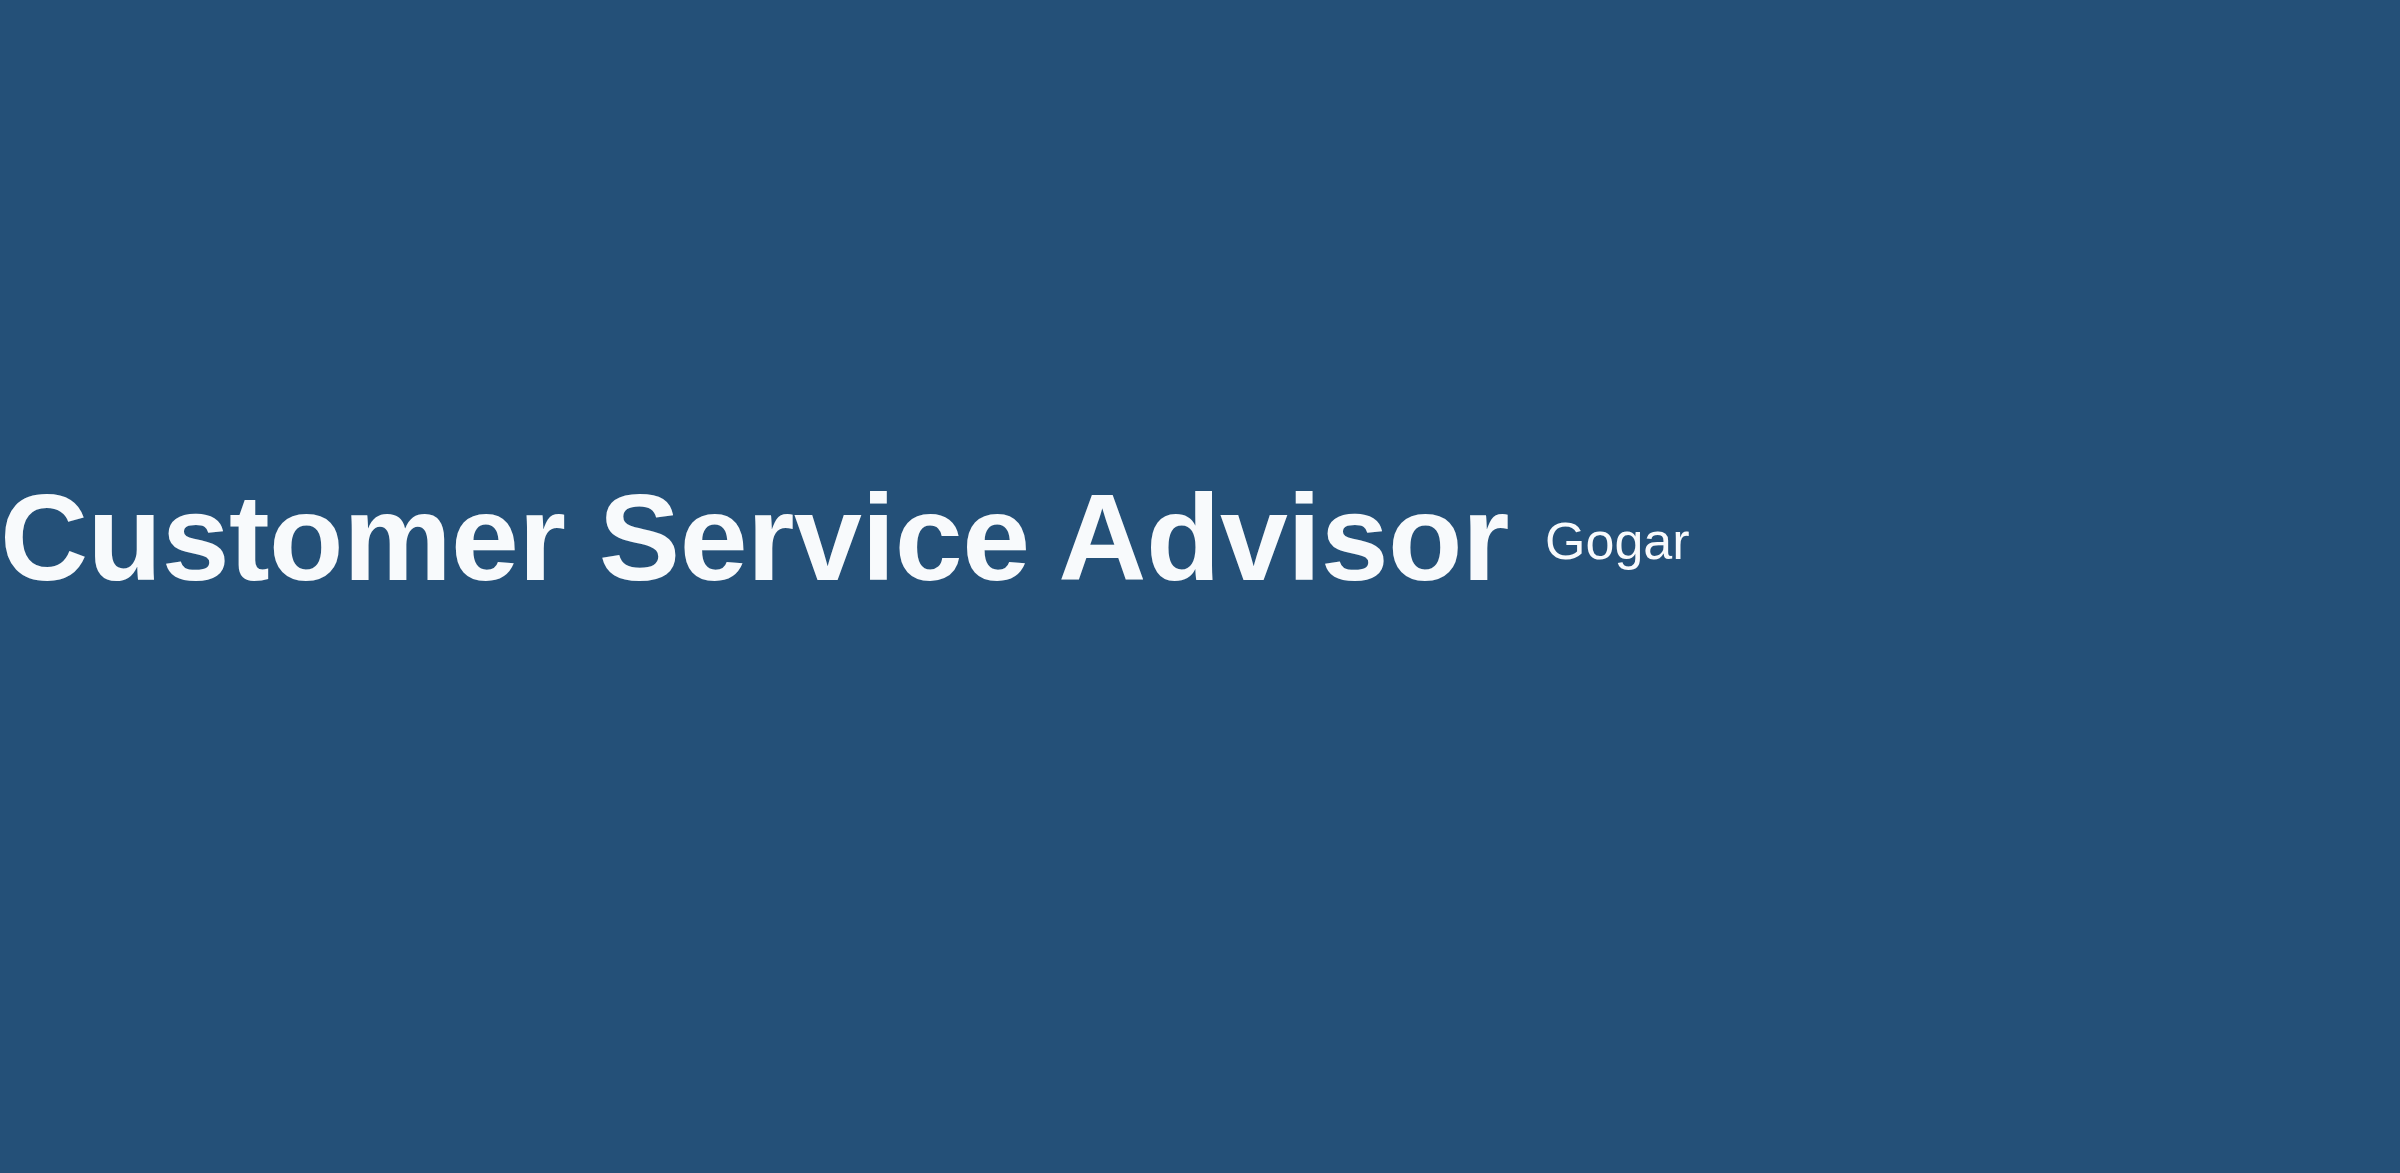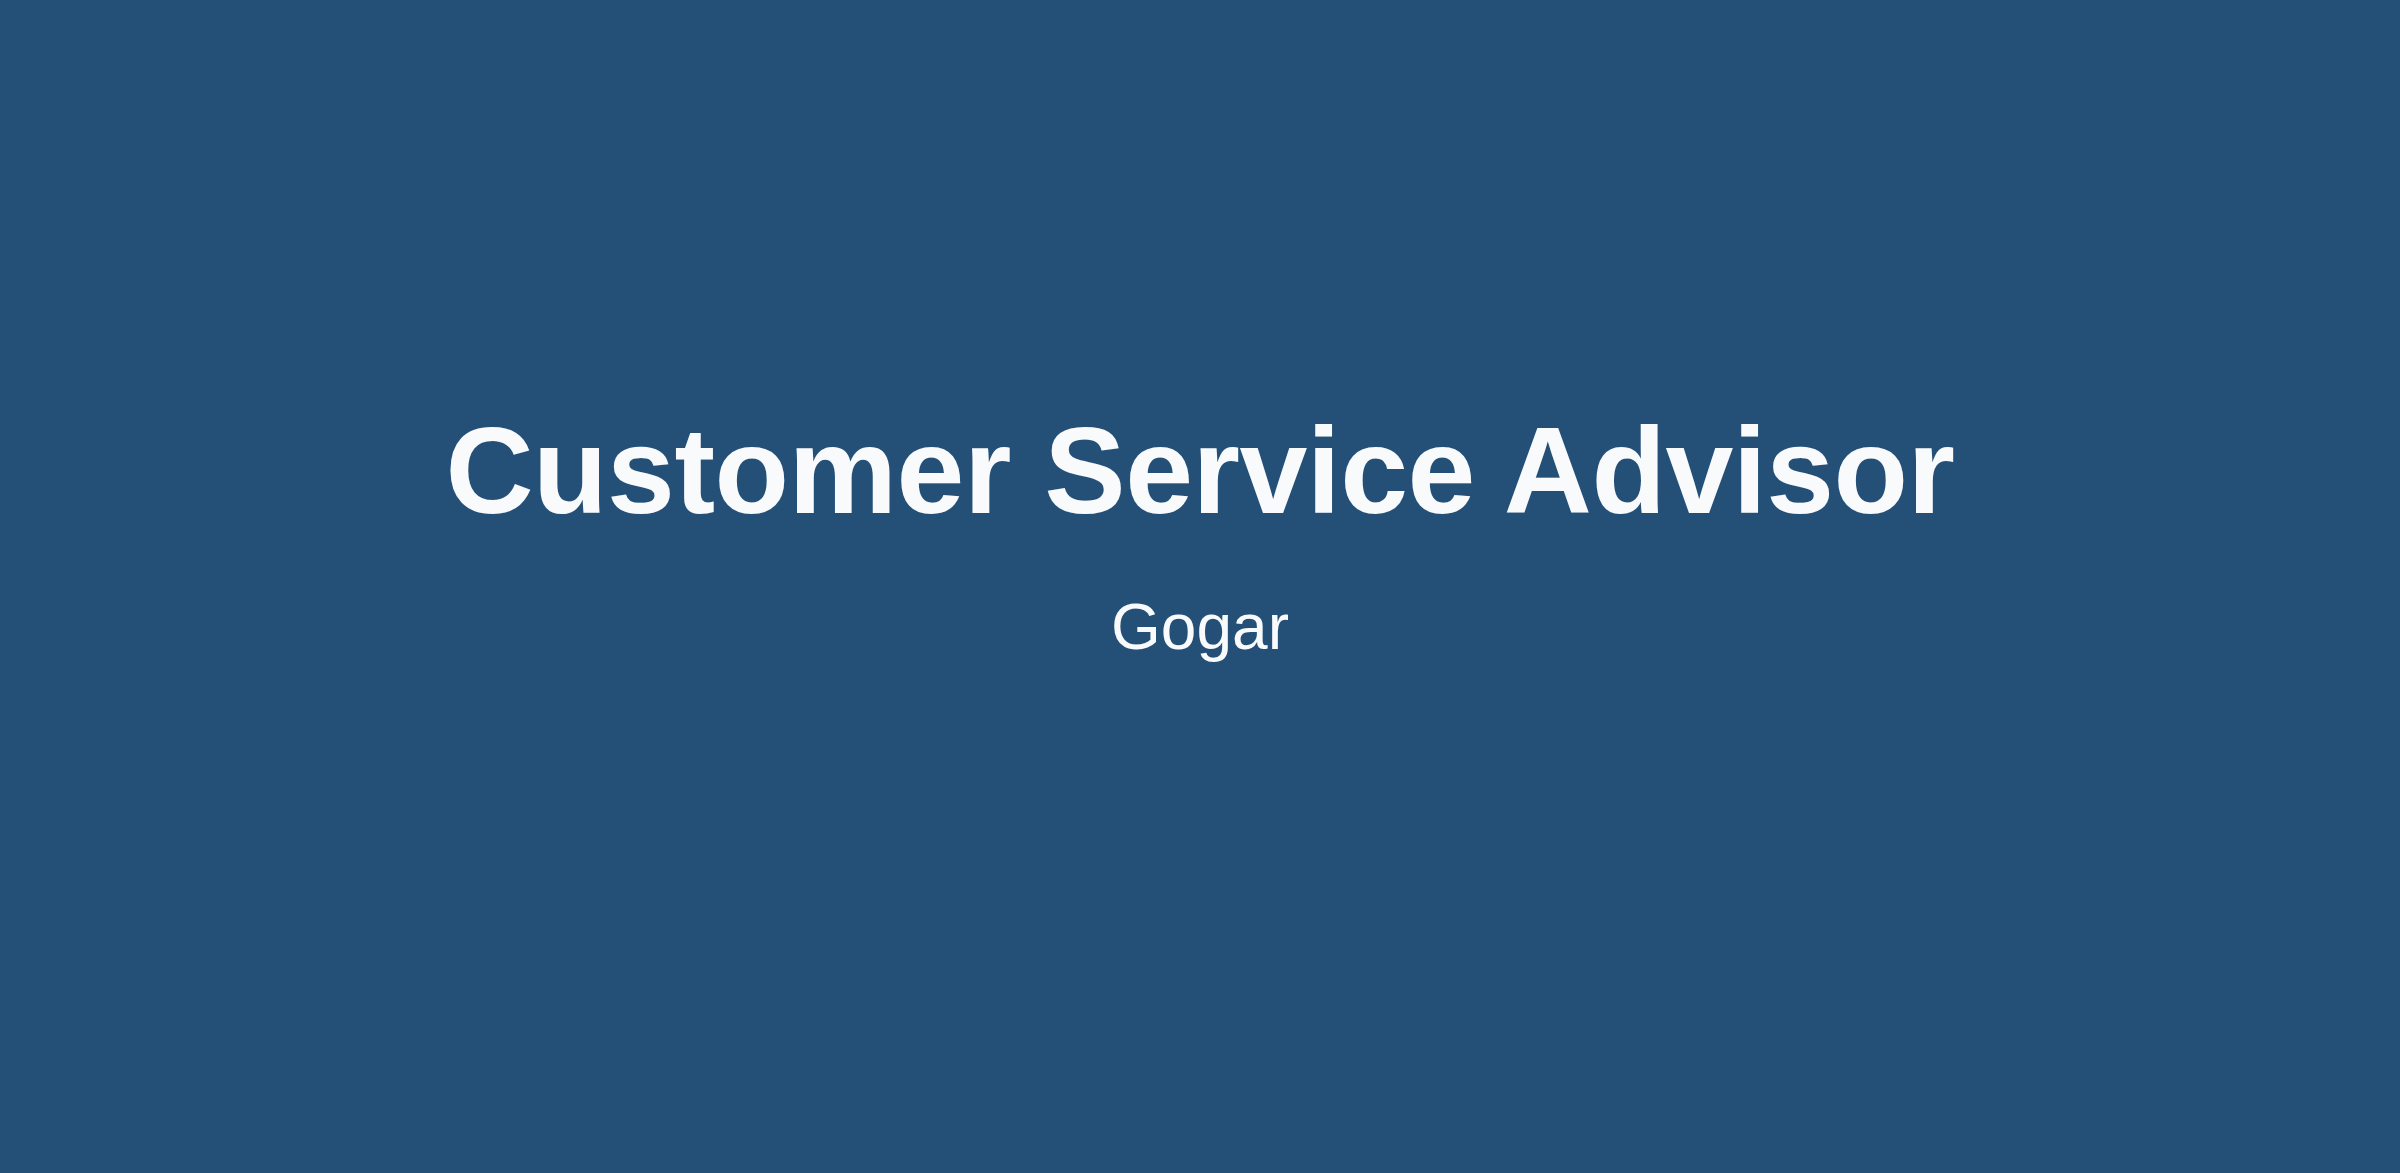--- a/index.html
+++ b/index.html
@@ -27,21 +27,21 @@
     align-items: center;
     justify-content: center;
   }
 
   #hero-block {
     width: 100%;
     text-align: center;
     
     margin-top: -96px;
     display: flex;
-    flex-direction: column;
+    flex-direction: row;
     align-items: center;
     gap: 36px;
   }
 
   #hero-title {
     display: block;
     margin: 0;
     padding: 0;
     font-family: "Liberation Sans", sans-serif;
     font-size: 122px;
@@ -50,21 +50,21 @@
     letter-spacing: -0.5px;
     color: #f8fafc;
     white-space: nowrap;
   }
 
   #hero-subtitle {
     display: block;
     margin: 14px 0 8px 0;
     padding: 0;
     font-family: "Liberation Sans", sans-serif;
-    font-size: 64px;
+    font-size: 52px;
     font-weight: 400;
     line-height: 1.18;
     letter-spacing: 0px;
     color: #f8fafc;
     white-space: nowrap;
   }
 </style>
 </head>
 <body>
 

